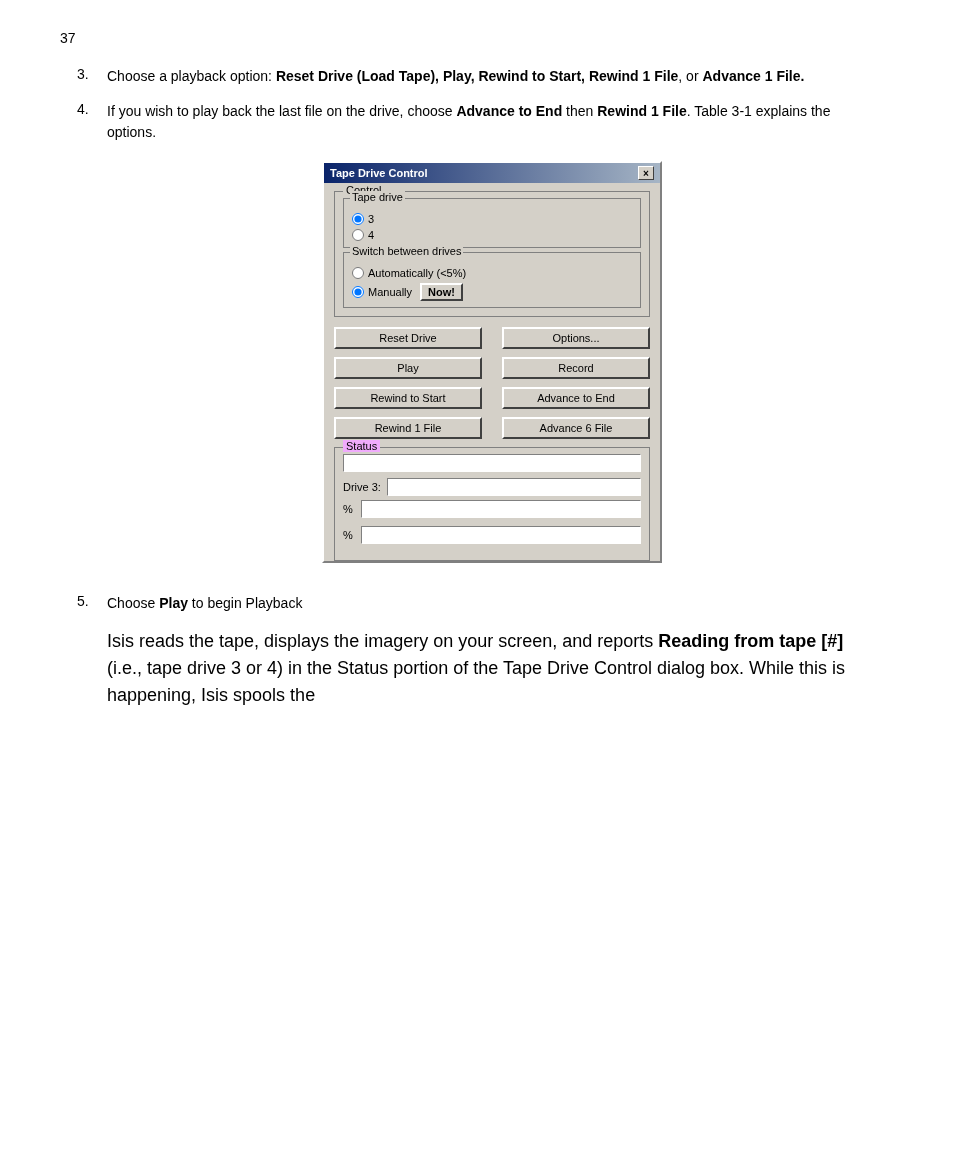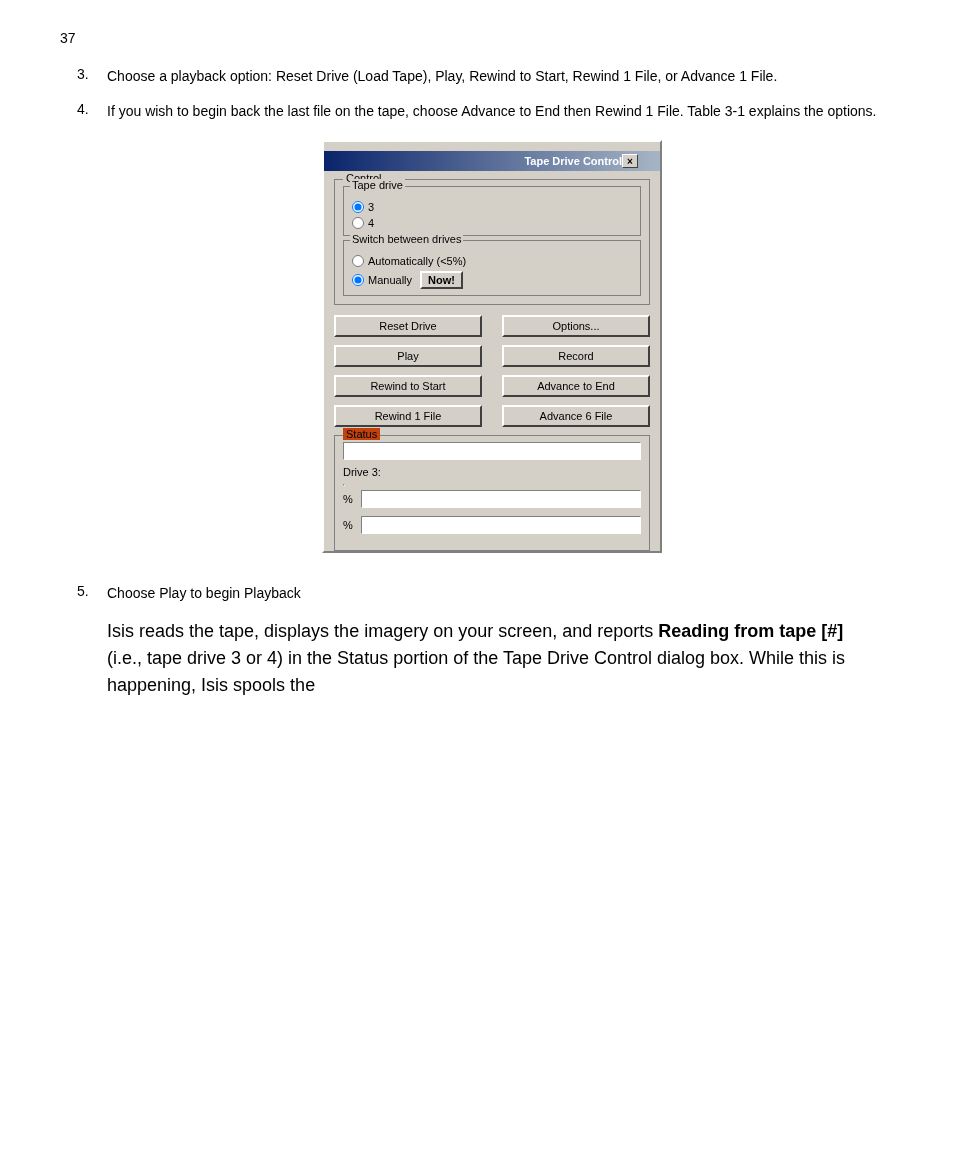--- a/index.html
+++ b/index.html
@@ -28,47 +28,46 @@
     }
     .step-num {
       min-width: 30px;
       font-size: 14px;
     }
     .step-text {
       font-size: 14px;
       line-height: 1.5;
     }
     .step-text b {
-      font-weight: normal;
+      font-weight: bold;
     }
     
     .dialog-wrapper {
       display: flex;
       justify-content: center;
       margin: 18px 0 18px 30px;
     }
     .dialog {
       background: #d4d0c8;
       border: 2px solid #808080;
       border-top-color: #fff;
       border-left-color: #fff;
       width: 340px;
       font-family: 'Arial', sans-serif;
       font-size: 11px;
     }
     .dialog-titlebar {
       background: linear-gradient(to right, #0a246a, #a6b5c5);
       color: #fff;
-      padding: 3px 22px;
-      display: flex;
-      justify-content: flex-end;
+      padding: 3px 6px;
+      display: flex;
+      justify-content: space-between;
       align-items: center;
       font-size: 11px;
       font-weight: bold;
-      margin-top: 9px;
     }
     .dialog-close-btn {
       background: #d4d0c8;
       border: 1px solid;
       border-top-color: #fff;
       border-left-color: #fff;
       border-right-color: #404040;
       border-bottom-color: #404040;
       width: 16px;
       height: 14px;
@@ -170,41 +169,40 @@
     .status-group {
       border: 1px solid #808080;
       padding: 6px 8px 8px;
       position: relative;
       margin-top: 8px;
     }
     .status-label {
       position: absolute;
       top: -8px;
       left: 8px;
-      background: #c2410c;
+      background: #f0abfc;
       padding: 0 3px;
       font-size: 11px;
     }
     .status-field {
       background: #fff;
       border: 1px solid;
       border-top-color: #808080;
       border-left-color: #808080;
       border-right-color: #fff;
       border-bottom-color: #fff;
       height: 18px;
       width: 100%;
       margin-bottom: 6px;
     }
     .drive-row {
       display: flex;
-      align-items: flex-start;
+      align-items: center;
       margin-bottom: 4px;
       gap: 6px;
-      flex-direction: column;
     }
     .drive-label {
       font-size: 11px;
       white-space: nowrap;
     }
     .drive-field {
       background: #fff;
       border: 1px solid;
       border-top-color: #808080;
       border-left-color: #808080;
@@ -256,21 +254,21 @@
   <div class="step">
     <span class="step-num">3.</span>
     <div class="step-text">
       <span>Choose a playback option: </span><b>Reset Drive (Load Tape), Play, Rewind to Start, Rewind 1 File</b><span>, or </span><b>Advance 1 File.</b>
     </div>
   </div>
 
   <div class="step">
     <span class="step-num">4.</span>
     <div class="step-text">
-      <span>If you wish to begin back the last file on the tape, choose </span><b>Advance to End</b><span> then </span><b>Rewind 1 File</b><span>. Table 3-1 explains the options.</span>
+      <span>If you wish to play back the last file on the drive, choose </span><b>Advance to End</b><span> then </span><b>Rewind 1 File</b><span>. Table 3-1 explains the options.</span>
     </div>
   </div>
 
   <div class="dialog-wrapper">
     <div class="dialog">
       <div class="dialog-titlebar">
         <span>Tape Drive Control</span>
         <div class="dialog-close-btn">×</div>
       </div>
       <div class="dialog-body">

